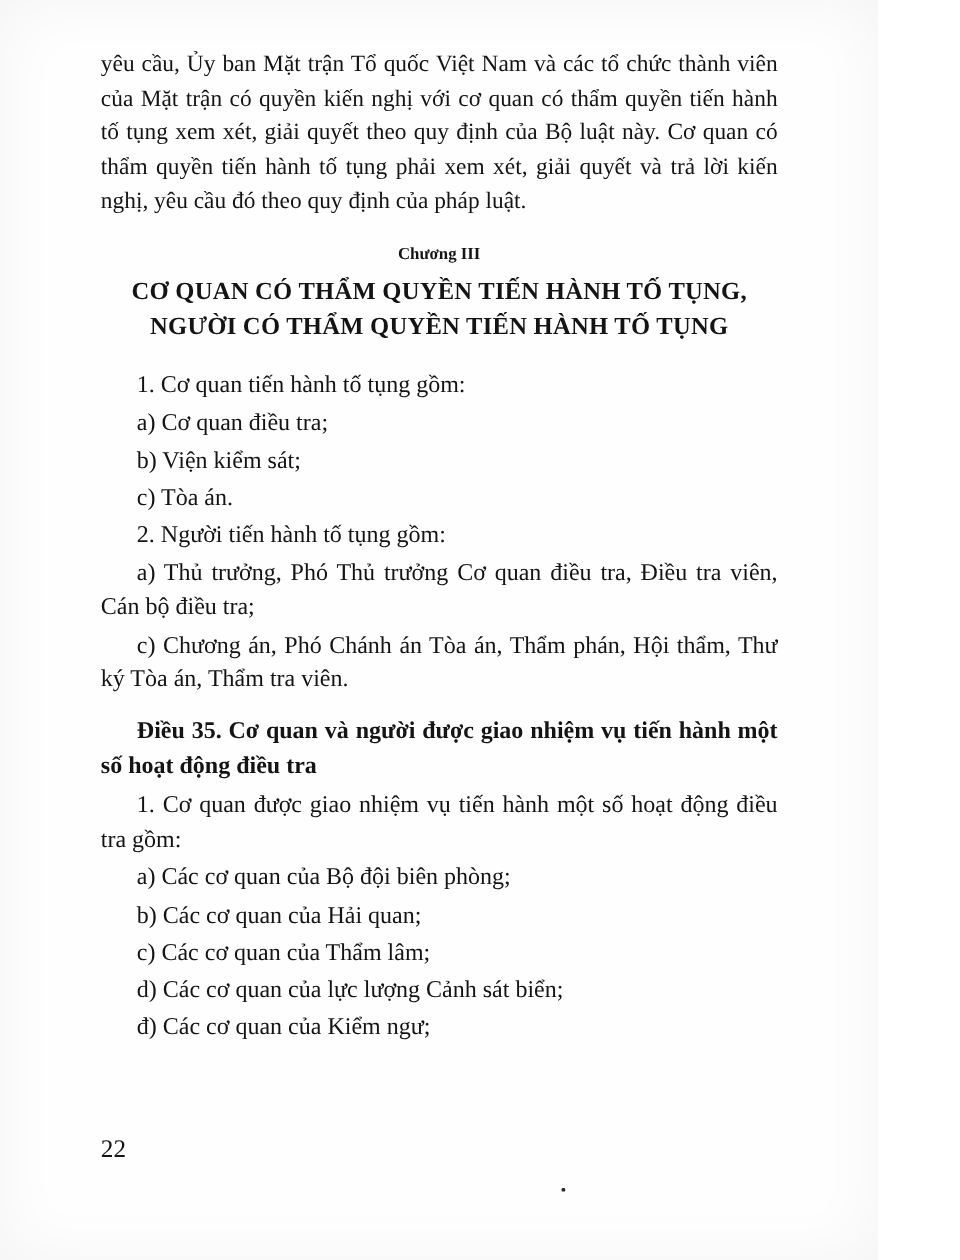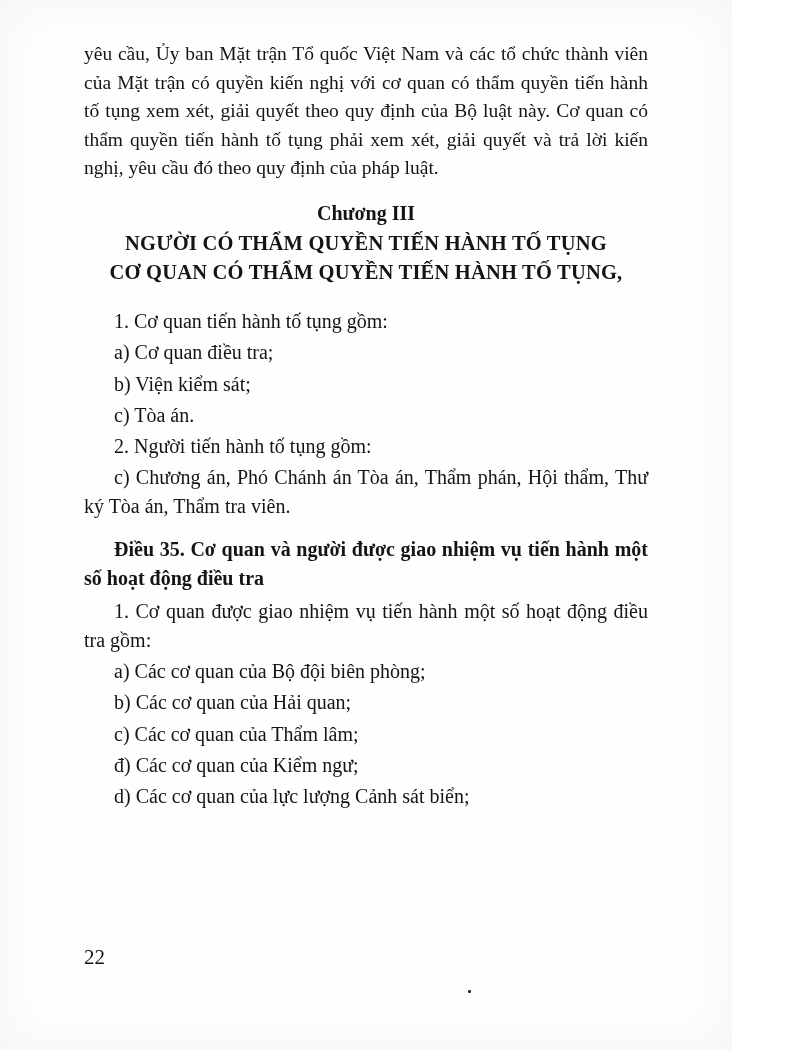--- a/index.html
+++ b/index.html
@@ -27,21 +27,21 @@
     text-justify: inter-word;
   }
   .intro {
     margin-bottom: 15px;
   }
   .chapter {
     text-align: center;
     margin-bottom: 20px;
   }
   .chapter-label {
-    font-size: 20px;
+    font-size: 14px;
     font-weight: bold;
     line-height: 30px;
     margin-bottom: 1px;
   }
   .chapter-title {
     font-size: 20.5px;
     font-weight: bold;
     line-height: 29px;
     letter-spacing: 0.2px;
   }
@@ -81,41 +81,42 @@
 </head>
 <body>
 
 <div class="page">
   <div class="content">
 
     <p class="body-text intro">yêu cầu, Ủy ban Mặt trận Tổ quốc Việt Nam và các tổ chức thành viên của Mặt trận có quyền kiến nghị với cơ quan có thẩm quyền tiến hành tố tụng xem xét, giải quyết theo quy định của Bộ luật này. Cơ quan có thẩm quyền tiến hành tố tụng phải xem xét, giải quyết và trả lời kiến nghị, yêu cầu đó theo quy định của pháp luật.</p>
 
     <div class="chapter">
       <p class="chapter-label">Chương III</p>
+      <p class="chapter-title">CƠ QUAN CÓ THẨM QUYỀN TIẾN HÀNH TỐ TỤNG,</p>
       <p class="chapter-title">NGƯỜI CÓ THẨM QUYỀN TIẾN HÀNH TỐ TỤNG</p>
-      <p class="chapter-title">CƠ QUAN CÓ THẨM QUYỀN TIẾN HÀNH TỐ TỤNG,</p>
     </div>
 
     <div class="article">
       <p class="item">1. Cơ quan tiến hành tố tụng gồm:</p>
       <p class="item">a) Cơ quan điều tra;</p>
       <p class="item">b) Viện kiểm sát;</p>
       <p class="item">c) Tòa án.</p>
       <p class="item">2. Người tiến hành tố tụng gồm:</p>
+      <p class="item">a) Thủ trưởng, Phó Thủ trưởng Cơ quan điều tra, Điều tra viên, Cán bộ điều tra;</p>
       <p class="item">c) Chương án, Phó Chánh án Tòa án, Thẩm phán, Hội thẩm, Thư ký Tòa án, Thẩm tra viên.</p>
     </div>
 
     <div class="article">
       <p class="article-heading">Điều 35. Cơ quan và người được giao nhiệm vụ tiến hành một số hoạt động điều tra</p>
       <p class="item">1. Cơ quan được giao nhiệm vụ tiến hành một số hoạt động điều tra gồm:</p>
       <p class="item">a) Các cơ quan của Bộ đội biên phòng;</p>
       <p class="item">b) Các cơ quan của Hải quan;</p>
       <p class="item">c) Các cơ quan của Thẩm lâm;</p>
+      <p class="item">d) Các cơ quan của lực lượng Cảnh sát biển;</p>
       <p class="item">đ) Các cơ quan của Kiểm ngư;</p>
-      <p class="item">d) Các cơ quan của lực lượng Cảnh sát biển;</p>
     </div>
 
   </div>
 
   <div class="page-number">22</div>
 
   <div class="speck"></div>
 </div>
 
 </body></html>

